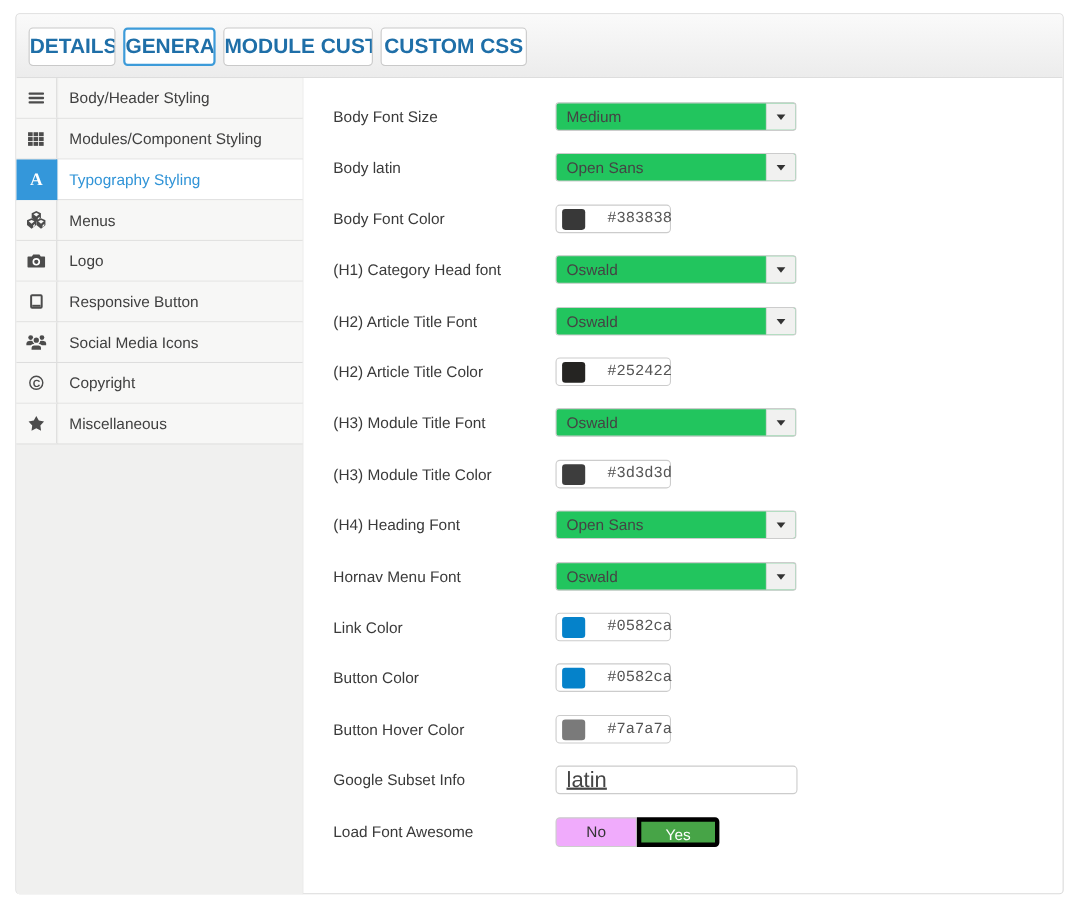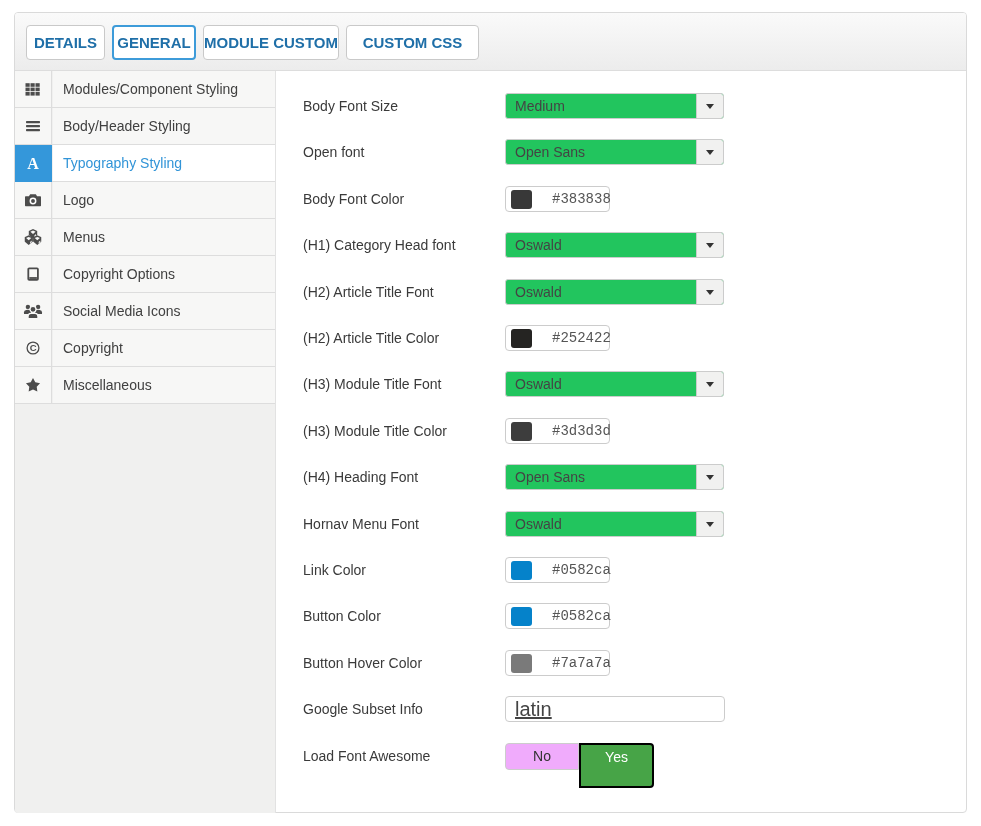--- a/index.html
+++ b/index.html
@@ -1,20 +1,20 @@
 <!DOCTYPE html>
 <html><head>
 <meta charset="utf-8">
 <style>
 * { margin:0; padding:0; box-sizing:border-box; }
 html,body { width:981px; height:826px; background:#fff; font-family:"Liberation Sans",sans-serif; }
 .panel { position:absolute; left:14px; top:12px; width:953px; height:801px; border:1px solid #dadada; border-radius:4px; background:#fff; }
 .tabs { position:absolute; left:0; top:0; width:100%; height:58px; background:linear-gradient(180deg,#fafafa,#ececec); border-bottom:1px solid #ddd; border-radius:3px 3px 0 0; }
 .tabrow { position:absolute; left:11px; top:12px; display:flex; }
-.tab { height:35px; line-height:33px; margin-right:7px; background:#fff; border:1px solid #c9c9c9; border-radius:4px; color:#1f6fa8; font-weight:bold; font-size:15px; letter-spacing:0px; text-align:center; white-space:nowrap; overflow:hidden; }
+.tab { height:35px; line-height:33px; margin-right:7px; background:#fff; border:1px solid #c9c9c9; border-radius:4px; color:#1f6fa8; font-weight:bold; font-size:19px; letter-spacing:0px; text-align:center; white-space:nowrap; overflow:hidden; }
 .tab.active { border:2px solid #3d9bd9; line-height:31px; }
 .sidebar { position:absolute; left:0; top:58px; width:261px; height:742px; background:#f0f0ef; border-right:1px solid #e2e2e2; border-radius:0 0 0 3px; }
 .sitem { position:relative; height:37px; border-bottom:1px solid #ddd; }
 .sicon { position:absolute; left:0; top:0; width:37px; height:36px; border-right:1px solid #ddd; background:#f7f7f6; text-align:center; }
 .sicon svg { position:absolute; left:50%; top:50%; transform:translate(-50%,-50%); }
 .slabel { position:absolute; left:38px; top:0; right:0; height:36px; line-height:36px; font-size:14px; color:#404040; background:#f7f7f6; padding-left:10px; }
 .sitem.active .sicon { background:#3497da; border-right-color:#3497da; height:37px; }
 .sitem.active .slabel { background:#fff; color:#3194d7; }
 .row { position:absolute; }
 .rlabel { position:absolute; left:288px; font-size:14px; color:#3a3a3a; line-height:26px; white-space:nowrap; }
@@ -22,105 +22,105 @@
 .sel .txt { position:absolute; left:9px; top:0; line-height:24px; font-size:14px; color:#444; }
 .sel .btn { position:absolute; right:0; top:0; width:27px; height:24px; background:#f1f1f0; border-left:1px solid #ccc; border-radius:0 2px 2px 0; }
 .sel .btn:after { content:""; position:absolute; left:50%; top:50%; margin:-2px 0 0 -4px; border-left:4px solid transparent; border-right:4px solid transparent; border-top:5px solid #333; }
 .colf { position:absolute; left:490px; width:105px; height:26px; background:#fff; border:1px solid #ccc; border-radius:4px; }
 .swatch { position:absolute; left:5px; top:3px; width:21px; height:19px; border-radius:3px; }
 .colf .txt { position:absolute; left:31px; top:0; line-height:24px; font-size:14px; color:#555; font-family:"Liberation Mono",monospace;margin-left:15px; }
 .tinput { position:absolute; left:490px; width:220px; height:26px; background:#fff; border:1px solid #ccc; border-radius:4px; }
 .tinput .txt { position:absolute; left:9px; top:0; line-height:24px; font-size:20px; color:#444;text-decoration:underline; }
 .togg { position:absolute; left:490px; height:27px; }
 .tno { position:absolute; left:0; top:0; width:74px; height:27px; background:#f0abfc; border:1px solid #ccc; border-radius:4px 0 0 4px; color:#333; font-size:14px; text-align:center; line-height:25px; }
-.tyes { position:absolute; left:74px; top:0; width:75px; height:45px; background:#47a447; border:2px solid #000000; border-radius:0 4px 4px 0; color:#fff; font-size:14px; text-align:center; line-height:25px; }
+.tyes { position:absolute; left:74px; top:0; width:75px; height:27px; background:#47a447; border:4px solid #000000; border-radius:0 4px 4px 0; color:#fff; font-size:14px; text-align:center; line-height:25px; }
 </style>
 </head>
 <body>
 <div class="panel">
   <div class="tabs">
     <div class="tabrow">
       <div class="tab" style="width:79px">DETAILS</div>
       <div class="tab active" style="width:84px">GENERAL</div>
       <div class="tab" style="width:136px">MODULE CUSTOM</div>
       <div class="tab" style="width:133px">CUSTOM CSS</div>
     </div>
   </div>
   <div class="sidebar">
     <div class="sitem">
         <div class="sicon">
           <svg width="16" height="16" viewBox="0 0 16 16">
             <g fill="#4c4c4c">
+              <rect x="1" y="3.0" width="14" height="2.2" rx="0.7"></rect>
+              <rect x="1" y="7.0" width="14" height="2.2" rx="0.7"></rect>
+              <rect x="1" y="11.0" width="14" height="2.2" rx="0.7"></rect>
+            </g>
+          </svg>
+        </div>
+        <div class="slabel">Body/Header Styling</div>
+      </div>
+    <div class="sitem">
+        <div class="sicon">
+          <svg width="16" height="16" viewBox="0 0 16 16">
+            <g fill="#4c4c4c">
               <rect x="0.5" y="2.2" width="4.2" height="3.6"></rect>
               <rect x="0.5" y="6.6" width="4.2" height="3.6"></rect>
               <rect x="0.5" y="11.0" width="4.2" height="3.6"></rect>
               <rect x="5.5" y="2.2" width="4.2" height="3.6"></rect>
               <rect x="5.5" y="6.6" width="4.2" height="3.6"></rect>
               <rect x="5.5" y="11.0" width="4.2" height="3.6"></rect>
               <rect x="10.5" y="2.2" width="4.2" height="3.6"></rect>
               <rect x="10.5" y="6.6" width="4.2" height="3.6"></rect>
               <rect x="10.5" y="11.0" width="4.2" height="3.6"></rect>
             </g>
           </svg>
         </div>
         <div class="slabel">Modules/Component Styling</div>
       </div>
-    <div class="sitem">
-        <div class="sicon">
-          <svg width="16" height="16" viewBox="0 0 16 16">
-            <g fill="#4c4c4c">
-              <rect x="1" y="3.0" width="14" height="2.2" rx="0.7"></rect>
-              <rect x="1" y="7.0" width="14" height="2.2" rx="0.7"></rect>
-              <rect x="1" y="11.0" width="14" height="2.2" rx="0.7"></rect>
-            </g>
-          </svg>
-        </div>
-        <div class="slabel">Body/Header Styling</div>
-      </div>
     <div class="sitem active">
         <div class="sicon">
           <svg width="18" height="18" viewBox="0 0 18 18">
             <text x="9" y="13.5" text-anchor="middle" font-family="Liberation Serif,serif" font-weight="bold" font-size="16" fill="#fff">A</text>
           </svg>
         </div>
         <div class="slabel">Typography Styling</div>
-      </div>
-    <div class="sitem">
-        <div class="sicon">
-          <svg width="17" height="16" viewBox="0 0 17 16">
-            <path fill="#4c4c4c" d="M1.2 4.2 h3.2 l1.3-1.9 h5.6 l1.3 1.9 h3.2 q0.7 0 0.7 0.7 v8.6 q0 0.7 -0.7 0.7 h-14.6 q-0.7 0 -0.7-0.7 v-8.6 q0-0.7 0.7-0.7 z"></path>
-            <circle cx="8.5" cy="9" r="2.7" fill="none" stroke="#fff" stroke-width="1.5"></circle>
-          </svg>
-        </div>
-        <div class="slabel">Logo</div>
       </div>
     <div class="sitem">
         <div class="sicon">
           <svg width="17" height="17" viewBox="0 0 17 17">
             <polygon points="4.3,2.3999999999999995 8.5,0.39999999999999947 12.7,2.3999999999999995 12.7,6.6000000000000005 8.5,10.0 4.3,6.6000000000000005" fill="#4c4c4c"></polygon>
             <polygon points="8.5,1.9999999999999996 11.1,3.1999999999999993 8.5,5.3999999999999995 5.9,3.1999999999999993" fill="#f7f7f6"></polygon>
             <polygon points="9.9,7.0 11.5,5.5 11.5,7.0 9.9,8.8" fill="#f7f7f6"></polygon>
             <polygon points="0.0,8.8 4.2,6.8 8.4,8.8 8.4,13.0 4.2,16.4 0.0,13.0" fill="#4c4c4c"></polygon>
             <polygon points="4.2,8.4 6.800000000000001,9.600000000000001 4.2,11.8 1.6,9.600000000000001" fill="#f7f7f6"></polygon>
             <polygon points="5.6,13.4 7.2,11.9 7.2,13.4 5.6,15.2" fill="#f7f7f6"></polygon>
             <polygon points="8.600000000000001,8.8 12.8,6.8 17.0,8.8 17.0,13.0 12.8,16.4 8.600000000000001,13.0" fill="#4c4c4c"></polygon>
             <polygon points="12.8,8.4 15.4,9.600000000000001 12.8,11.8 10.200000000000001,9.600000000000001" fill="#f7f7f6"></polygon>
             <polygon points="14.200000000000001,13.4 15.8,11.9 15.8,13.4 14.200000000000001,15.2" fill="#f7f7f6"></polygon>
           </svg>
         </div>
         <div class="slabel">Menus</div>
       </div>
     <div class="sitem">
         <div class="sicon">
+          <svg width="17" height="16" viewBox="0 0 17 16">
+            <path fill="#4c4c4c" d="M1.2 4.2 h3.2 l1.3-1.9 h5.6 l1.3 1.9 h3.2 q0.7 0 0.7 0.7 v8.6 q0 0.7 -0.7 0.7 h-14.6 q-0.7 0 -0.7-0.7 v-8.6 q0-0.7 0.7-0.7 z"></path>
+            <circle cx="8.5" cy="9" r="2.7" fill="none" stroke="#fff" stroke-width="1.5"></circle>
+          </svg>
+        </div>
+        <div class="slabel">Logo</div>
+      </div>
+    <div class="sitem">
+        <div class="sicon">
           <svg width="16" height="16" viewBox="0 0 16 16">
             <rect x="3.3" y="2.4" width="9.6" height="11.4" rx="0.9" fill="none" stroke="#4c4c4c" stroke-width="1.8"></rect>
             <rect x="4.3" y="11.1" width="7.6" height="1.8" fill="#4c4c4c"></rect>
           </svg>
         </div>
-        <div class="slabel">Copyright Options</div>
+        <div class="slabel">Responsive Button</div>
       </div>
     <div class="sitem">
         <div class="sicon">
           <svg width="19" height="16" viewBox="0 0 19 16">
             <g fill="#4c4c4c">
               <circle cx="4.4" cy="3.9" r="2.2"></circle>
               <path d="M0.5 10.9 v-1.6 q0-2.2 2.2-2.4 l1.7-0.1 1.7 0.1 q1 0.1 1.5 0.5 l-0.3 3.5 z"></path>
               <circle cx="14.6" cy="3.9" r="2.2"></circle>
               <path d="M18.5 10.9 v-1.6 q0-2.2 -2.2-2.4 l-1.7-0.1 -1.7 0.1 q-1 0.1 -1.5 0.5 l0.3 3.5 z"></path>
             </g>
@@ -149,21 +149,21 @@
       </div>
   </div>
   <div class="row" style="top:0">
     <div class="rlabel" style="top:80.0px">Body Font Size</div>
     <div class="sel" style="top:80.0px">
         <div class="txt">Medium</div>
         <div class="btn"></div>
       </div>
   </div>
   <div class="row" style="top:0">
-    <div class="rlabel" style="top:126.4px">Open font</div>
+    <div class="rlabel" style="top:126.4px">Body latin</div>
     <div class="sel" style="top:126.4px">
         <div class="txt">Open Sans</div>
         <div class="btn"></div>
       </div>
   </div>
   <div class="row" style="top:0">
     <div class="rlabel" style="top:172.8px">Body Font Color</div>
     <div class="colf" style="top:172.8px">
         <div class="swatch" style="background:#383838"></div>
         <div class="txt">#383838</div>

